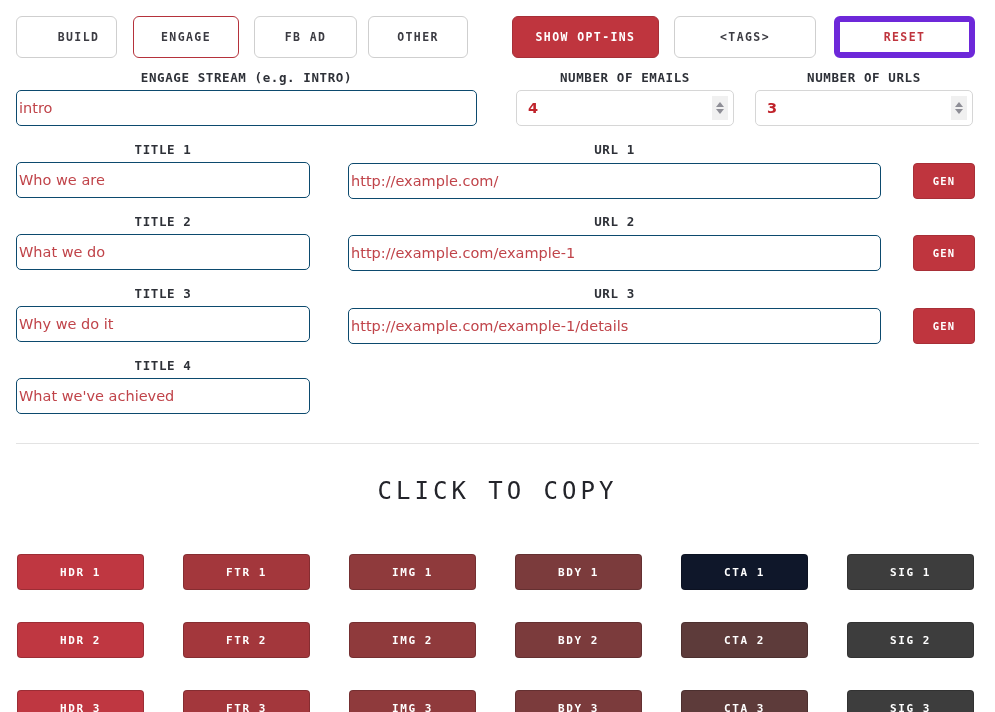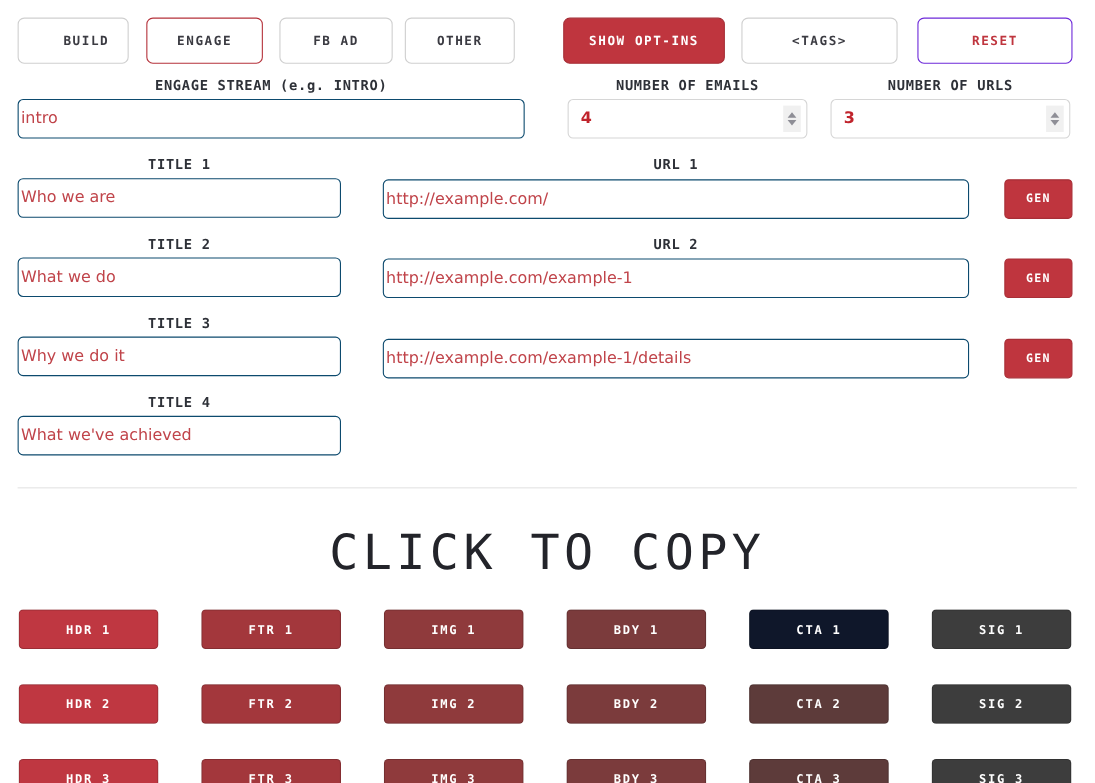--- a/index.html
+++ b/index.html
@@ -28,21 +28,21 @@
     display: flex; align-items: center; justify-content: center;
     background: #ffffff;
     border: 1px solid #cfcfcf;
     color: #3b3b42;
     cursor: pointer;
     user-select: none;
     padding: 0 4px;
   }
   .tb-btn.sel        { border: 1px solid #b5323b; color: #3b3b42; }
   .tb-btn.solid      { background: #bf353e; border: 1px solid #a62f37; color: #ffffff; }
-  .tb-btn.outline-red{ border: 1px solid #6d28d9; color: #bf353e; }
+  .tb-btn.outline-red{ border: 6px solid #6d28d9; color: #bf353e; }
 
   #btn-build      { position: absolute; left: 16px;  top: 16px; width: 101px; padding-left: 28px; }
   #btn-engage     { position: absolute; left: 133px; top: 16px; width: 106px; }
   #btn-fbad       { position: absolute; left: 254px; top: 16px; width: 103px; }
   #btn-other      { position: absolute; left: 368px; top: 16px; width: 100px; }
   #btn-optins     { position: absolute; left: 512px; top: 16px; width: 147px; }
   #btn-tags       { position: absolute; left: 674px; top: 16px; width: 142px; }
   #btn-reset      { position: absolute; left: 834px; top: 16px; width: 141px; }
 
   
@@ -124,21 +124,21 @@
 
   
   .divider {
     position: absolute; left: 16px; top: 443px;
     width: 963px; height: 1px; background: #e3e3e3;
   }
   .copy-heading {
     position: absolute; left: 0; top: 477px; width: 995px;
     text-align: center;
     font-family: "DejaVu Sans Mono", monospace;
-    font-size: 44px;
+    font-size: 24px;
     font-weight: normal;
     letter-spacing: 4px;
     color: #23242a;
     white-space: nowrap;
   }
 
   
   .copy-grid { position: absolute; left: 0; top: 554px; width: 995px; }
   .cbtn {
     position: absolute;
@@ -200,20 +200,21 @@
   <div class="gen" style="left:913px; top:163px;">GEN</div>
 
   <div class="flabel" style="left:16px; top:214px; width:294px;">TITLE 2</div>
   <div class="tinput" style="left:16px; top:234px; width:294px;">What we do</div>
   <div class="flabel" style="left:348px; top:214px; width:533px;">URL 2</div>
   <div class="tinput" style="left:348px; top:235px; width:533px;">http://example.com/example-1</div>
   <div class="gen" style="left:913px; top:235px;">GEN</div>
 
   <div class="flabel" style="left:16px; top:286px; width:294px;">TITLE 3</div>
   <div class="tinput" style="left:16px; top:306px; width:294px;">Why we do it</div>
+  <div class="flabel" style="left:348px; top:286px; width:533px;">URL 3</div>
   <div class="tinput" style="left:348px; top:308px; width:533px;">http://example.com/example-1/details</div>
   <div class="gen" style="left:913px; top:308px;">GEN</div>
 
   <div class="flabel" style="left:16px; top:358px; width:294px;">TITLE 4</div>
   <div class="tinput" style="left:16px; top:378px; width:294px;">What we've achieved</div>
 
   <div class="divider"></div>
   <div class="copy-heading">CLICK TO COPY</div>
 
   <div class="copy-grid">

